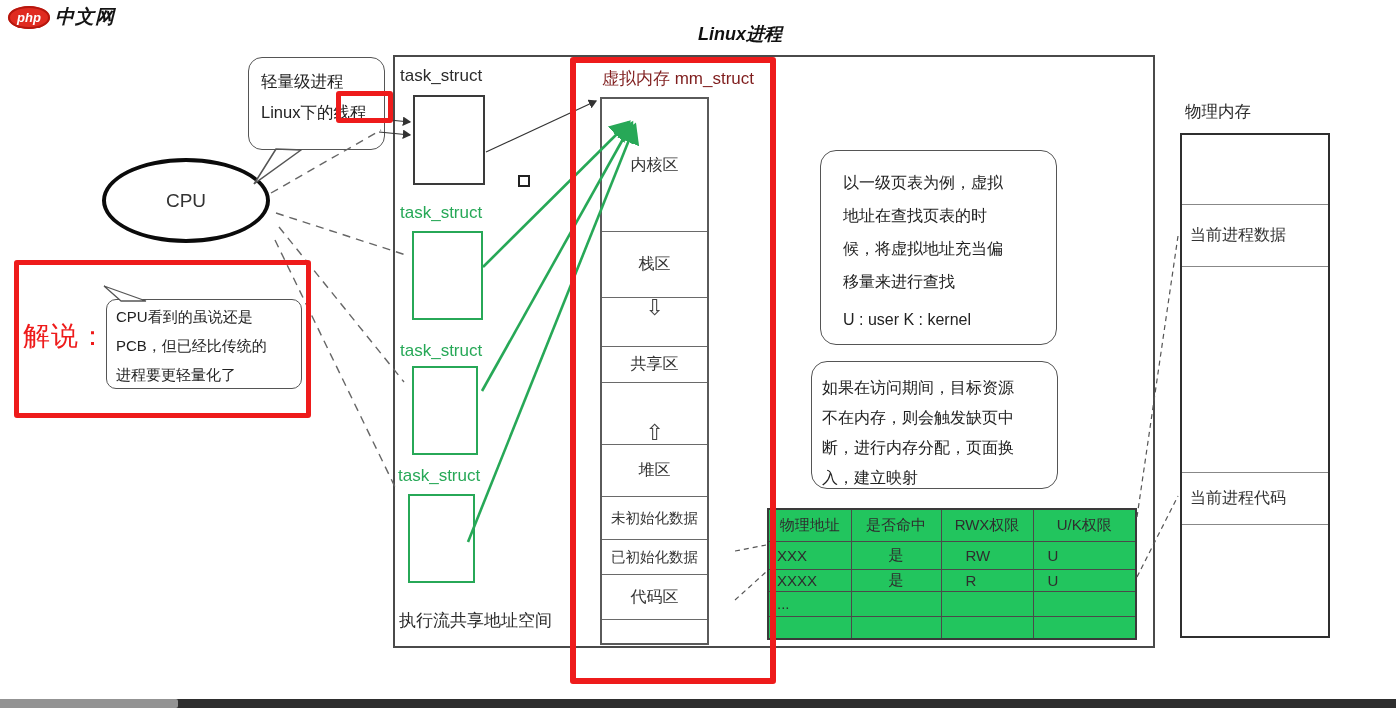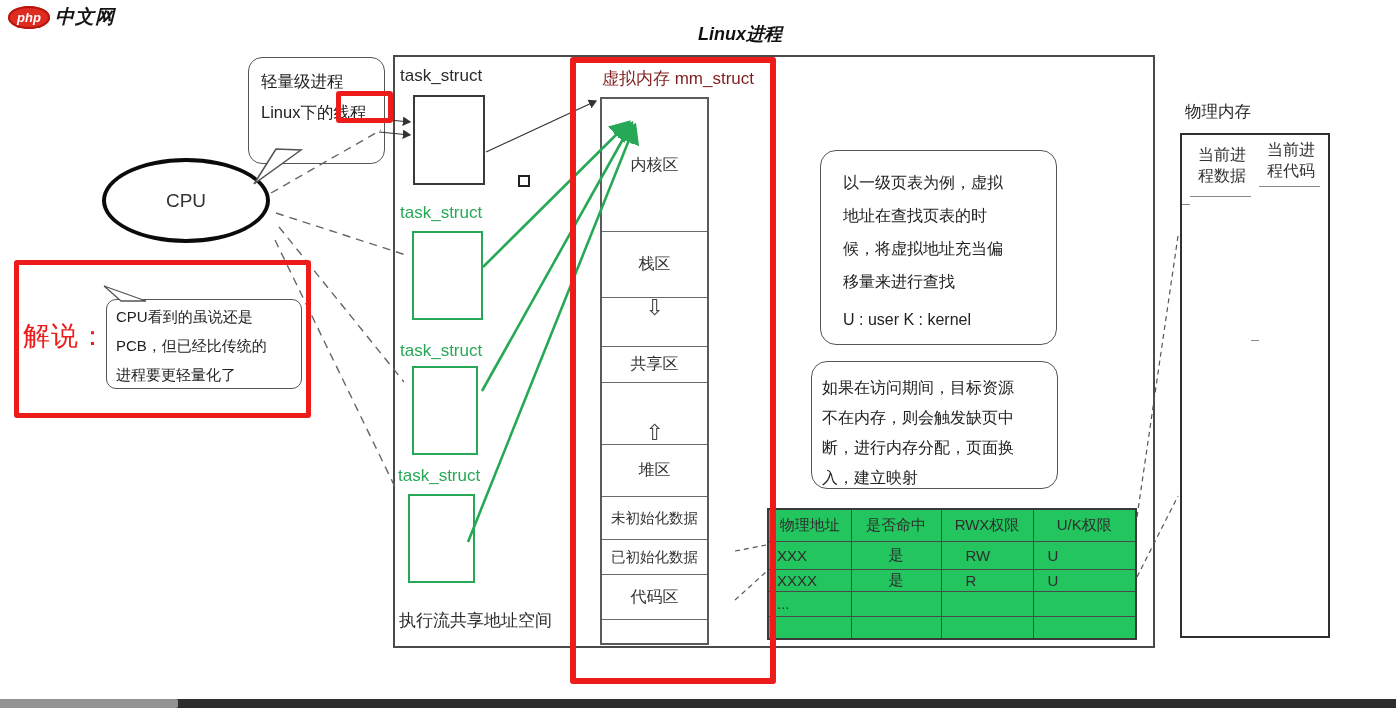--- a/index.html
+++ b/index.html
@@ -16,21 +16,21 @@
   .logo-site{font-size:19px;font-weight:bold;color:#141414;letter-spacing:1px;font-style:italic;}
 
   .title{left:640px;top:22px;width:200px;text-align:center;font-size:18px;font-weight:bold;font-style:italic;color:#101010;z-index:2;}
 
   .outer-box{left:393px;top:55px;width:762px;height:593px;border:2px solid #4a4a4a;z-index:1;}
 
   .cpu{left:102px;top:158px;width:168px;height:85px;border:4px solid #0b0b0b;border-radius:50%;
        display:flex;align-items:center;justify-content:center;font-size:19px;color:#333;background:#fff;z-index:2;}
 
   .bubble{border:1.6px solid #555;background:#fff;z-index:2;color:#222;}
-  .bubble-light{left:248px;top:57px;width:137px;height:107px;border-radius:14px;padding:8px 0 0 12px;
+  .bubble-light{left:248px;top:57px;width:137px;height:93px;border-radius:14px;padding:8px 0 0 12px;
                 font-size:16.5px;line-height:31px;}
   .commentary-bubble{left:106px;top:299px;width:196px;height:90px;border-radius:10px;padding:2px 0 0 9px;
                      font-size:15px;line-height:29px;}
   .pt-bubble1{left:820px;top:150px;width:237px;height:195px;border-radius:16px;padding:15px 0 0 22px;
               font-size:16px;line-height:33px;}
   .pt-bubble1 .legend{margin-top:5px;}
   .pt-bubble2{left:811px;top:361px;width:247px;height:128px;border-radius:16px;padding:11px 0 0 10px;
               font-size:16px;line-height:30px;}
 
   .red-frame{border:5px solid #ee1b1b;z-index:6;border-radius:3px;}
@@ -64,21 +64,21 @@
   .pt-table{border-collapse:collapse;table-layout:fixed;width:368px;background:#22c55e;border:2px solid #3a3a3a;}
   .pt-table th,.pt-table td{border:1px solid #4a4a4a;font-size:15px;font-weight:normal;color:#2e2e2e;
                             white-space:nowrap;overflow:hidden;}
   .pt-table th{text-align:center;}
   .tr-h{height:32px;} .tr-1{height:28px;} .tr-2{height:22px;} .tr-3{height:25px;} .tr-4{height:23px;}
   td.c0{padding-left:8px;text-align:left;} td.c1{text-align:center;}
   td.c2{padding-left:24px;text-align:left;} td.c3{padding-left:14px;text-align:left;}
 
   .pm-title{left:1185px;top:101px;font-size:16.5px;color:#2b2b2b;z-index:2;}
   .pm-box{left:1180px;top:133px;width:150px;height:505px;border:2px solid #2f2f2f;background:#fff;z-index:2;
-          display:flex;}
+          display:flex;flex-direction:column;}
   .pm-sec{border-bottom:1px solid #888;display:flex;align-items:center;padding-left:8px;font-size:16px;color:#333;}
   .pm-1{height:70px;} .pm-2{height:62px;} .pm-3{height:206px;} .pm-4{height:52px;} .pm-5{height:111px;border-bottom:none;}
 
   .svg-overlay{left:0;top:0;z-index:3;pointer-events:none;}
 
   .bottom-bar{left:0;top:699px;width:1396px;height:9px;background:#2e2e2e;z-index:7;}
   .bottom-played{width:178px;height:9px;background:#939393;border-radius:0 2px 2px 0;}
 </style>
 </head>
 <body>

